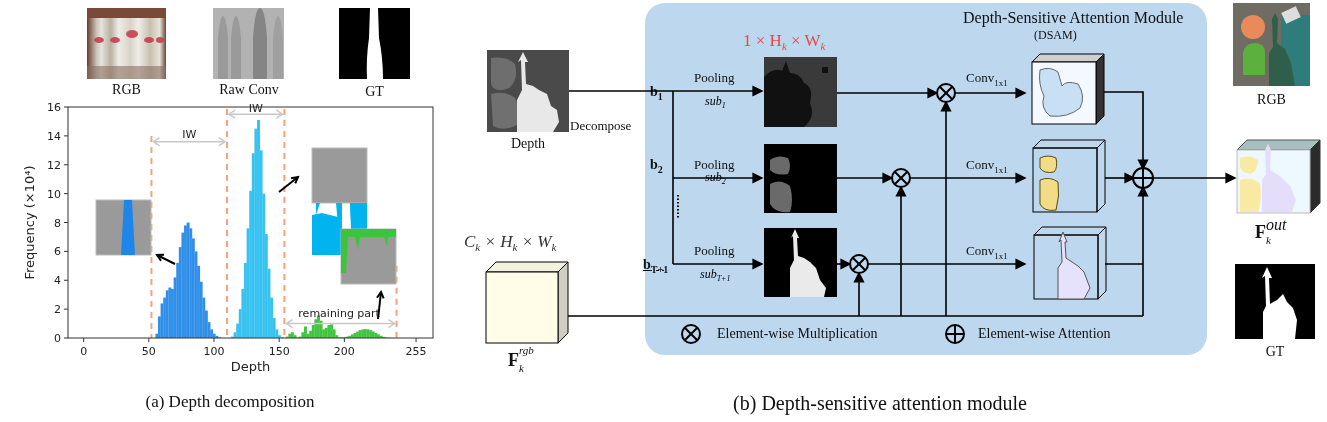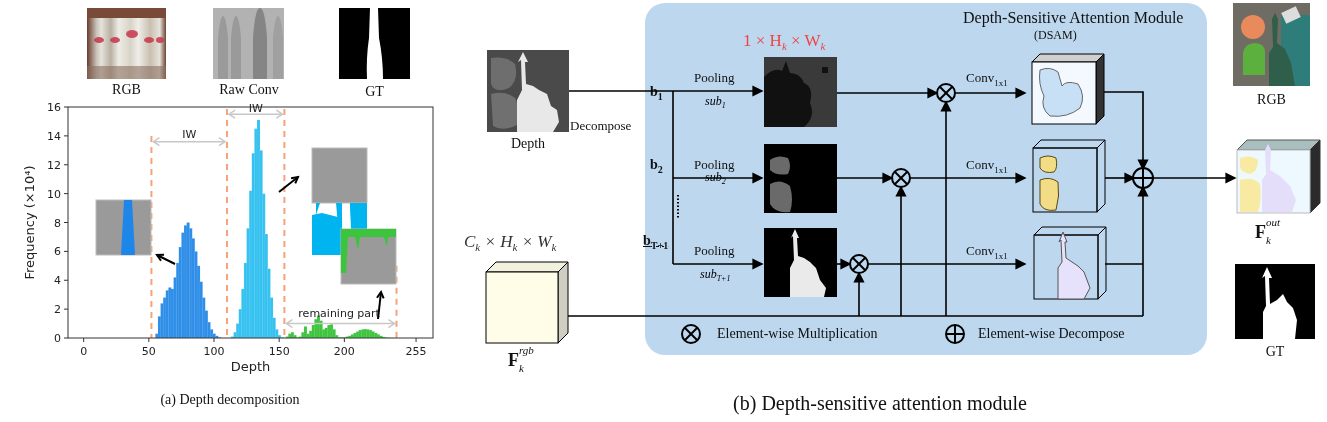--- a/index.html
+++ b/index.html
@@ -197,21 +197,21 @@
       <rect x="341" y="134" width="55" height="55" fill="#9a9a9a" stroke="#bbb"></rect>
       <path d="M341 134 L396 134 L396 142 L388 142 L387 152 L384 142 L360 142 L358 155 L355 142 L348 142 L346 178 L341 178 Z" fill="#3cc43c"></path>
       <line x1="175" y1="169" x2="157" y2="160" stroke="#000" stroke-width="2"></line>
       <path d="M163.99537527217063 159.74558930544575 L157 160 L160.993696607659 165.74894663446906" fill="none" stroke="#000" stroke-width="2"></path>
       <line x1="279" y1="97" x2="298" y2="82" stroke="#000" stroke-width="2"></line>
       <path d="M295.25791708044216 88.44057305387254 L298 82 L291.09889092531193 83.17247325737426" fill="none" stroke="#000" stroke-width="2"></path>
       <line x1="378" y1="224" x2="381" y2="197" stroke="#000" stroke-width="2"></line>
       <path d="M383.6570632426774 203.47611109574353 L381 197 L376.9861578153954 202.7348993816011" fill="none" stroke="#000" stroke-width="2"></path>
     </svg>
 
-  <div class="cap" style="left:110px;top:392px;width:240px;font-size:14px;">(a)  Depth decomposition</div>
+  <div class="cap" style="left:110px;top:392px;width:240px;font-size:17px;">(a)  Depth decomposition</div>
 </div>
 
 <div>
   <div class="panel"></div>
 
   <div class="lbl serif" style="left:963px;top:9px;font-size:16px;">Depth-Sensitive Attention Module</div>
   <div class="lbl serif" style="left:1034px;top:28px;font-size:12px;">(DSAM)</div>
 
   <div class="thumb" style="left:487px;top:50px;width:82px;height:82px;background:#4a4a4a;">
     <svg width="82" height="82">
@@ -222,21 +222,21 @@
   </div>
   <div class="cap" style="left:487px;top:136px;width:82px;font-size:14px;">Depth</div>
   <div class="lbl serif" style="left:570px;top:70px;font-size:13px;margin-top:48px;">Decompose</div>
 
   <div class="lbl serif" style="left:743px;top:31px;font-size:17px;color:#ef4444;">
     <span>1 × H</span><sub class="math" style="font-size:11px;">k</sub><span> × W</span><sub class="math" style="font-size:11px;">k</sub>
   </div>
 
   <div class="lbl serif" style="left:650px;top:56px;font-size:14px;font-weight:bold;margin-top:28px;"><span>b</span><sub style="font-size:10px;">1</sub></div>
   <div class="lbl serif" style="left:650px;top:157px;font-size:14px;font-weight:bold;text-align:right;"><span>b</span><sub style="font-size:10px;">2</sub></div>
-  <div class="lbl serif" style="left:643px;top:233px;font-size:14px;font-weight:bold;text-decoration:underline;"><span>b</span><sub style="font-size:10px;">T+1</sub></div>
+  <div class="lbl serif" style="left:643px;top:257px;font-size:14px;font-weight:bold;text-decoration:underline;"><span>b</span><sub style="font-size:10px;">T+1</sub></div>
 
   <div class="lbl serif" style="left:694px;top:70px;">Pooling</div>
   <div class="sub serif" style="left:705px;top:94px;"><span>sub</span><sub style="font-size:8px;">1</sub></div>
   <div class="lbl serif" style="left:694px;top:157px;">Pooling</div>
   <div class="sub serif" style="left:705px;top:170px;"><span>sub</span><sub style="font-size:8px;">2</sub></div>
   <div class="lbl serif" style="left:694px;top:243px;">Pooling</div>
   <div class="sub serif" style="left:700px;top:267px;"><span>sub</span><sub style="font-size:8px;">T+1</sub></div>
 
   <div class="thumb" style="left:764px;top:57px;width:73px;height:70px;background:#3a3a3a;">
     <svg width="73" height="70">
@@ -363,32 +363,32 @@
       <polygon points="1237,150 1247,140 1320,140 1310,150" fill="#a9bfbf" stroke="#555"></polygon>
       <polygon points="1310,150 1320,140 1320,203 1310,213" fill="#2b2b2b" stroke="#333"></polygon>
       <rect x="1237" y="150" width="73" height="63" fill="#eef8ff" stroke="#bbb"></rect>
       <path d="M1240 158 Q1250 154 1258 160 Q1258 172 1250 174 Q1240 172 1240 166 Z" fill="#f8eaa3"></path>
       <path d="M1240 180 Q1252 176 1260 184 Q1262 200 1258 212 L1240 212 Z" fill="#f8eaa3"></path>
       <path d="M1262 212 L1262 180 L1266 174 L1265 150 L1268 144 L1271 150 L1270 170 L1280 176 L1290 186 L1296 200 L1292 212 Z" fill="#e5defa"></path>
     </g>
   </svg>
 
   <div class="lbl serif" style="left:717px;top:326px;font-size:14px;">Element-wise Multiplication</div>
-  <div class="lbl serif" style="left:978px;top:326px;font-size:14px;">Element-wise Decompose</div>
+  <div class="lbl serif" style="left:978px;top:326px;font-size:14px;">Element-wise Attention</div>
 
   <div class="lbl serif" style="left:464px;top:232px;font-size:17px;color:#333;font-style:italic;">
     <span>C</span><sub style="font-size:11px;">k</sub><span> × H</span><sub style="font-size:11px;">k</sub><span> × W</span><sub style="font-size:11px;">k</sub>
   </div>
 
   <div class="lbl serif" style="left:508px;top:350px;font-size:18px;">
     <b>F</b><span style="position:relative;"><sup class="math" style="font-size:11px;position:absolute;top:-6px;left:0;">rgb</sup><sub class="math" style="font-size:11px;position:absolute;top:12px;left:0;">k</sub></span>
   </div>
 
   <div class="lbl serif" style="left:1255px;top:222px;font-size:18px;">
-    <b>F</b><span style="position:relative;"><sup class="math" style="font-size:11px;position:absolute;top:-6px;left:0;">out</sup><sub class="math" style="font-size:11px;position:absolute;top:12px;left:0;">k</sub></span>
+    <b>F</b><span style="position:relative;"><sup class="math" style="font-size:16px;position:absolute;top:-6px;left:0;">out</sup><sub class="math" style="font-size:11px;position:absolute;top:12px;left:0;">k</sub></span>
   </div>
 
   <div class="thumb" style="left:1233px;top:3px;width:77px;height:83px;background:#6f6c64;">
     <svg width="77" height="83">
       <rect x="48" y="12" width="29" height="71" fill="#2f7d7a"></rect>
       <circle cx="20" cy="24" r="12" fill="#e98a5c"></circle>
       <rect x="50" y="6" width="16" height="12" fill="#ddd" transform="rotate(-25 58 12)"></rect>
       <path d="M10 50 Q12 40 22 40 Q32 40 32 50 L32 72 L10 72 Z" fill="#5cb03e"></path>
       <path d="M36 83 L36 50 L40 44 L39 16 L42 10 L45 16 L44 40 L52 46 L58 60 L62 83 Z" fill="#2f5f4a"></path>
     </svg>

